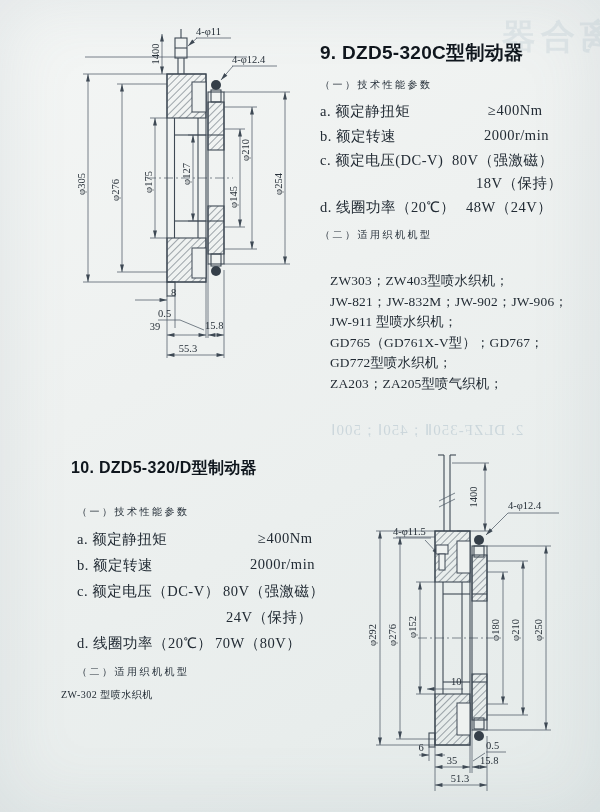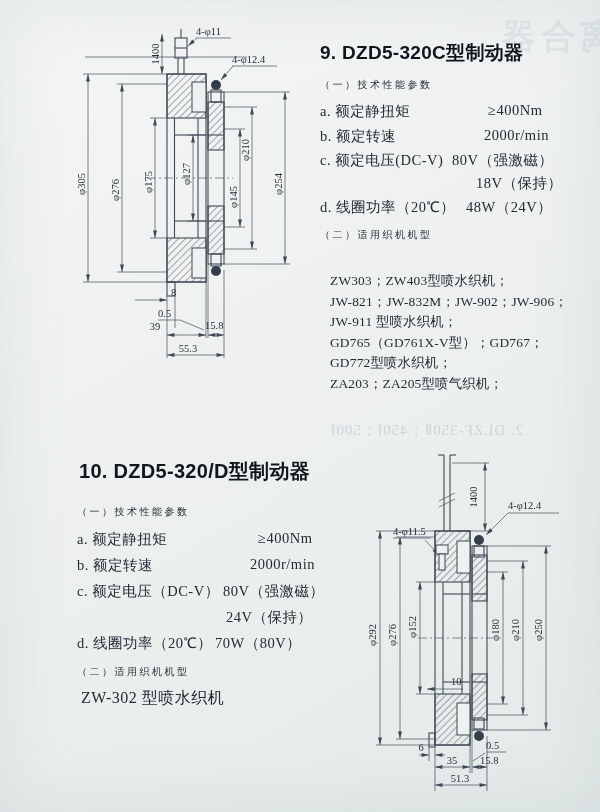--- a/index.html
+++ b/index.html
@@ -12,30 +12,30 @@
   
   .ghost{position:absolute;transform:scaleX(-1);color:#9db3c1;white-space:nowrap;pointer-events:none;}
   .g-big{left:496px;top:14px;font:700 34px "Liberation Sans",sans-serif;letter-spacing:5px;opacity:.20;}
   .g-line{left:330px;top:421px;font:400 15px "Liberation Serif",serif;letter-spacing:1px;opacity:.40;}
   
   .sect{position:absolute;}
   .s9{left:320px;top:40px;width:278px;height:392px;}
   .s10{left:45px;top:458px;width:322px;height:260px;}
   .title{position:absolute;left:0;top:0;margin:0;font:700 19px "Liberation Sans",sans-serif;
          color:#0f161d;letter-spacing:.3px;white-space:nowrap;}
-  .s10 .title{left:34px;font-size:20px;}
+  .s10 .title{left:26px;font-size:16px;}
   .heading{position:absolute;left:0;font-size:10px;letter-spacing:2.5px;color:#242e38;white-space:nowrap;}
   .s10 .heading{left:32px;}
   .prow{position:absolute;left:0;width:100%;font-size:14.5px;white-space:nowrap;}
   .plabel{position:absolute;left:0;letter-spacing:.5px;}
   .s10 .plabel{left:32px;}
   .pval{position:absolute;letter-spacing:.5px;}
   .models{position:absolute;left:10px;top:207px;font-size:13.4px;line-height:20.5px;
           letter-spacing:.2px;white-space:nowrap;margin-top:24px;}
-  .model-single{position:absolute;left:36px;font-size:16px;white-space:nowrap;letter-spacing:.5px;}
+  .model-single{position:absolute;left:16px;font-size:10px;white-space:nowrap;letter-spacing:.5px;}
   
   .drawing{position:absolute;}
   #d1{left:55px;top:22px;}
   #d2{left:363px;top:445px;}
   svg .bl{stroke:#3e4954;stroke-width:1.1;fill:none;}
   svg .thin{stroke:#4d5a66;stroke-width:.75;fill:none;}
   svg .cl{stroke:#4d5a66;stroke-width:.7;fill:none;stroke-dasharray:9 3 2 3;}
   svg .hatched{fill:url(#h1);stroke:#3e4954;stroke-width:1.1;}
   svg .hatched2{fill:url(#h2);stroke:#3e4954;stroke-width:1.1;}
   svg .pocket{fill:#eef1f0;stroke:#3e4954;stroke-width:1;}

